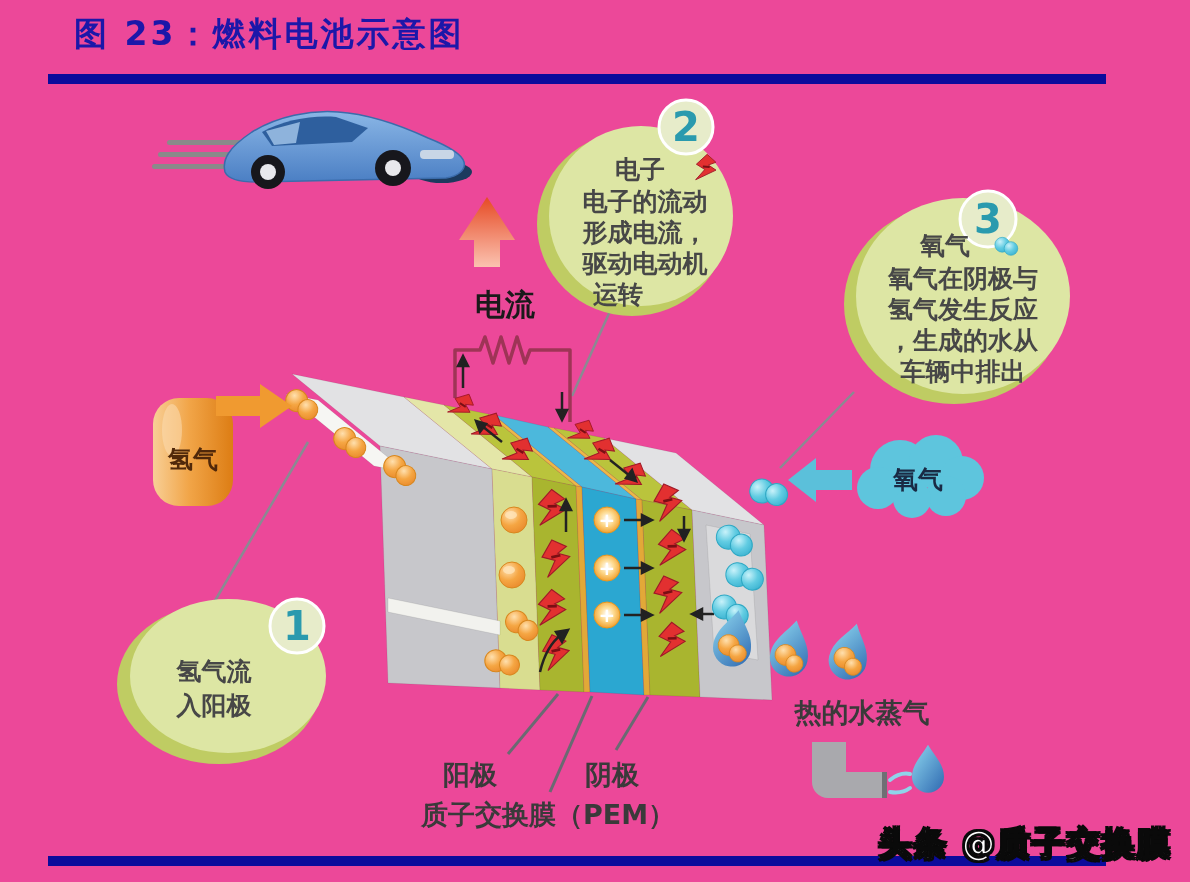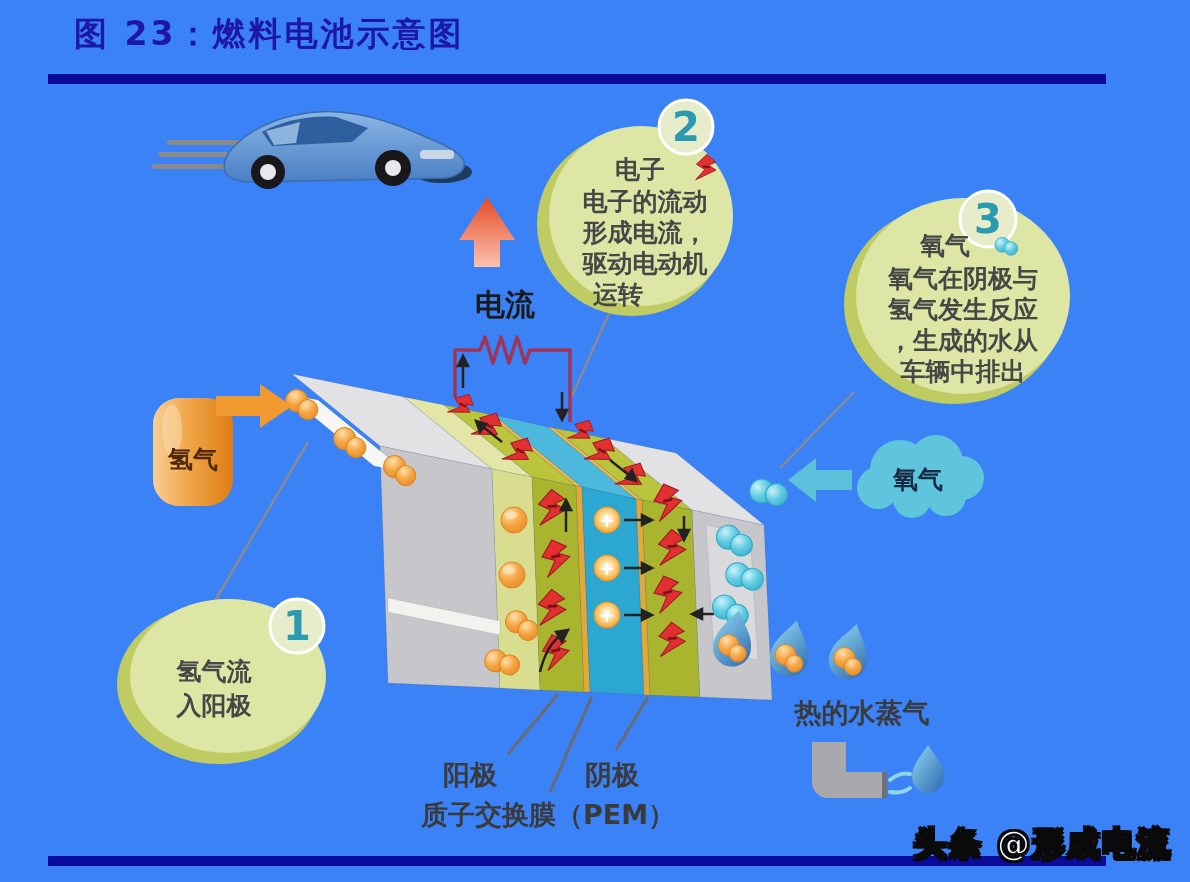--- a/index.html
+++ b/index.html
@@ -1,16 +1,16 @@
 <!DOCTYPE html>
 <html><head>
 <meta charset="utf-8">
 <style>
   html,body{margin:0;padding:0;background:#ffffff;}
-  .page{position:relative;width:1190px;height:882px;background:#3b82f6;overflow:hidden;
+  .page{position:relative;width:1190px;height:882px;background:#ec4899;overflow:hidden;
         font-family:"DejaVu Sans",sans-serif;}
   .title{position:absolute;left:74px;top:12px;font-size:33px;font-weight:bold;
          color:#1c17a9;letter-spacing:3px;white-space:nowrap;}
   .rule{position:absolute;left:48px;width:1058px;height:10px;background:#0b0b9b;}
   .rule.top{top:74px;}
   .rule.bottom{top:856px;}
   .watermark{position:absolute;right:18px;top:822px;font-size:33px;font-weight:bold;
              color:#ffffff;letter-spacing:2px;white-space:nowrap;
              -webkit-text-stroke:1.5px #0a0a0a;
              text-shadow:2px 2px 0 #0a0a0a,-2px -2px 0 #0a0a0a,2px -2px 0 #0a0a0a,-2px 2px 0 #0a0a0a;}
@@ -306,14 +306,14 @@
         <line x1="592" y1="696" x2="550" y2="792"></line>
         <line x1="648" y1="697" x2="616" y2="750"></line>
       </g>
       <text class="midlabel" x="470" y="784">阳极</text>
       <text class="midlabel" x="612" y="784">阴极</text>
       <text class="midlabel" x="548" y="824">质子交换膜（PEM）</text>
     </g>
   </svg>
 
   <div class="rule bottom"></div>
-  <div class="watermark">头条 @形成电流</div>
+  <div class="watermark">头条 @质子交换膜</div>
 </div>
 
 </body></html>

